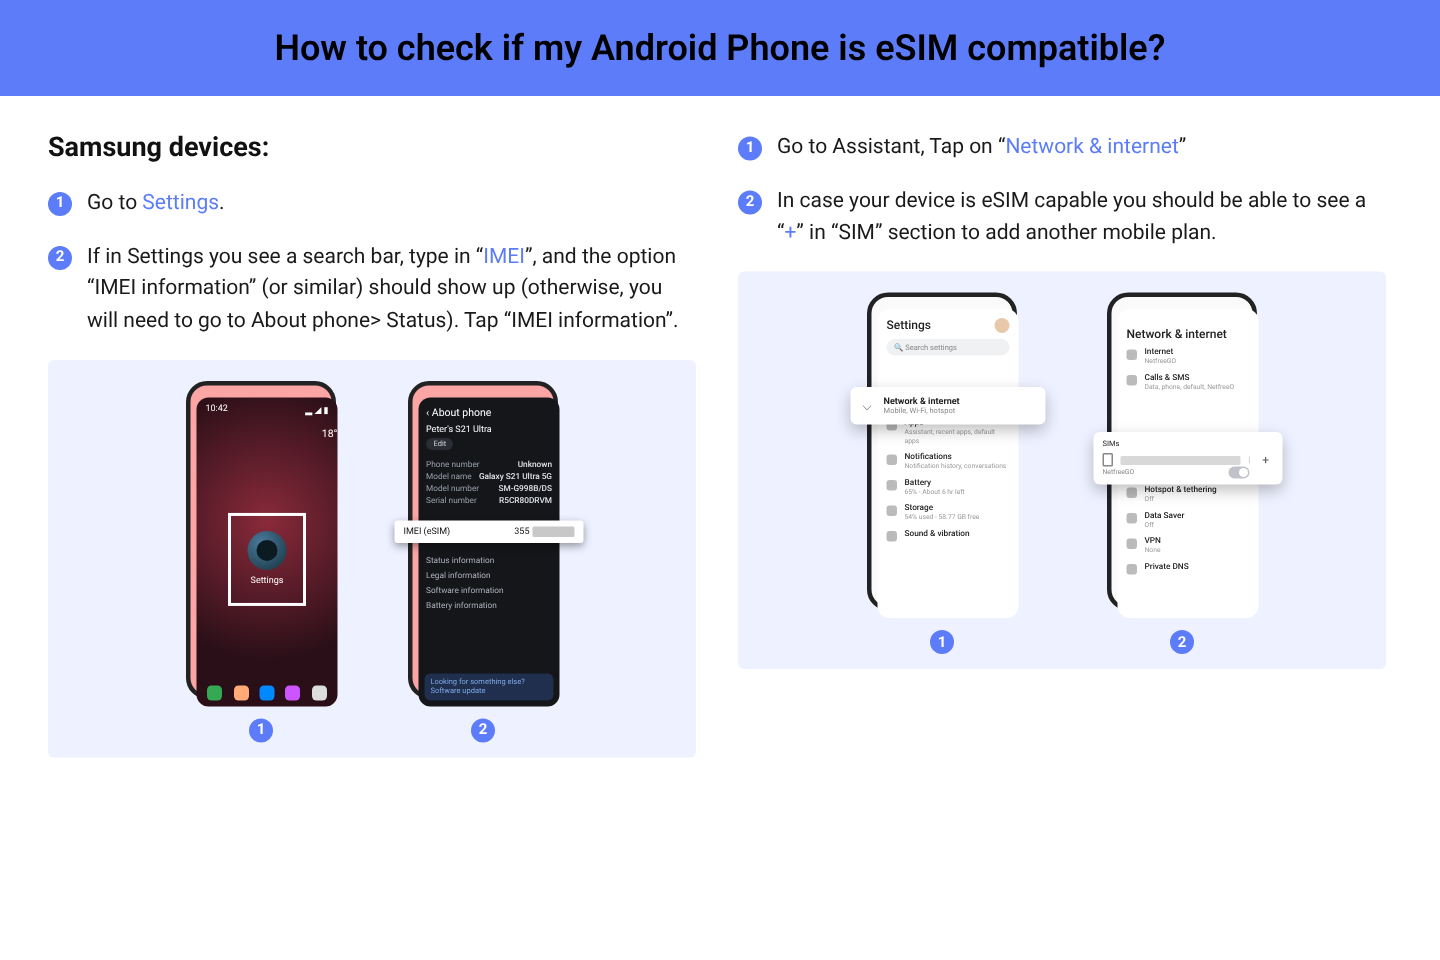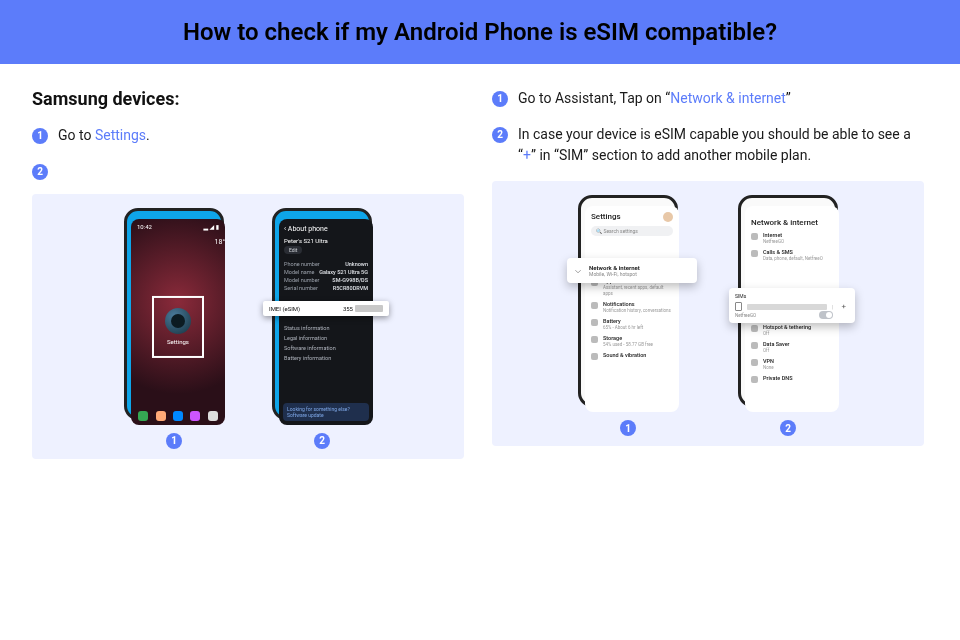--- a/index.html
+++ b/index.html
@@ -66,21 +66,21 @@
     display: flex;
     justify-content: center;
     gap: 48px;
   }
   .shot { display: flex; flex-direction: column; align-items: center; gap: 10px; }
   .phone {
     width: 100px;
     height: 212px;
     border: 3px solid #222;
     border-radius: 14px;
-    background: #0ea5e9;
+    background: #fca5a5;
     position: relative;
     overflow: visible;
   }
   .phone.light { background: #fafafa; }
   .phone-inner {
     position: absolute;
     inset: 8px 4px 4px 4px;
     border-radius: 8px;
     overflow: hidden;
   }
@@ -171,20 +171,23 @@
         <span class="numcircle">1</span>
         <div class="step-body">
           <p>
             <span>Go to </span><span class="link">Settings</span><span>.</span>
           </p>
         </div>
       </li>
       <li>
         <span class="numcircle">2</span>
         <div class="step-body">
+          <p>
+            <span>If in Settings you see a search bar, type in “</span><span class="link">IMEI</span><span>”, and the option “IMEI information” (or similar) should show up (otherwise, you will need to go to About phone&gt; Status). Tap “IMEI information”.</span>
+          </p>
         </div>
       </li>
     </ol>
 
     <div class="gallery">
 
       <div class="shot">
         <div class="phone">
           <div class="phone-inner wallpaper">
             <div class="topclock">

